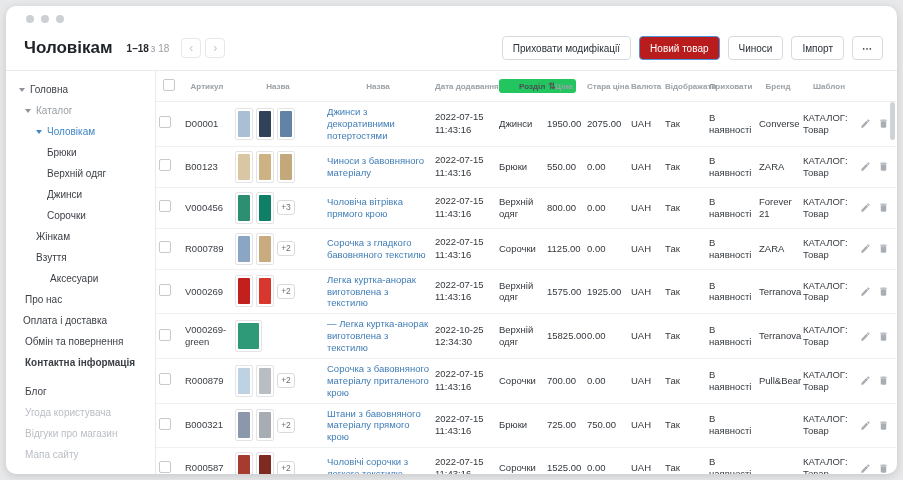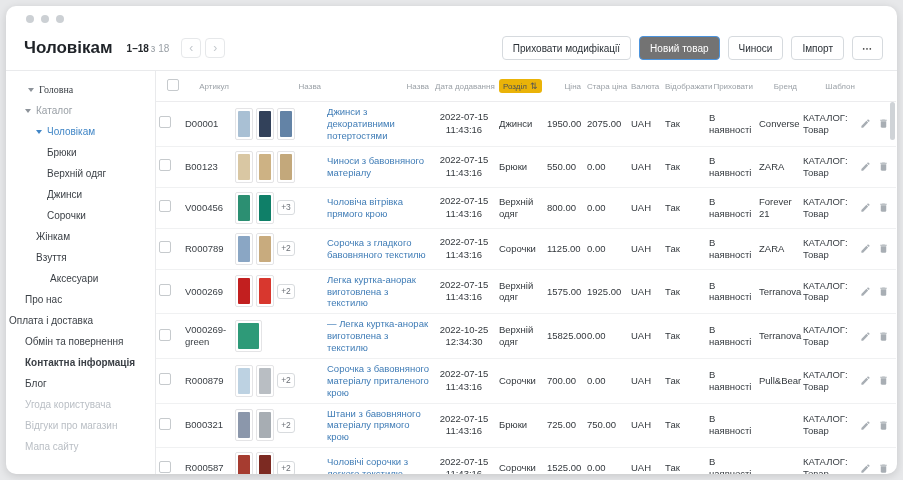--- a/index.html
+++ b/index.html
@@ -20,57 +20,57 @@
   .appbar{ display:flex; align-items:center; padding:4px 14px 10px 18px; border-bottom:1px solid #e9eaec; }
   .title{ font-size:17px; font-weight:bold; color:#1f2328; }
   .pag{ margin-left:14px; font-size:10px; color:#24282c; font-weight:bold; }
   .pag .of{ color:#9aa0a6; font-weight:normal; margin-left:2px; }
   .navbtns{ display:flex; gap:4px; margin-left:12px; }
   .navbtn{ width:20px; height:20px; border:1px solid #e6e8ea; border-radius:4px; display:flex;
     align-items:center; justify-content:center; color:#c3c8cd; font-size:12px; background:#fff; }
   .actions{ margin-left:auto; display:flex; gap:8px; align-items:center; }
   .btn{ font-family:inherit; font-size:10px; padding:0 10px; height:24px; border:1px solid #d6dade;
     border-radius:4px; background:#fff; color:#2b3137; white-space:nowrap; cursor:pointer; }
-  .btn.primary{ background:#737373; border-color:#4b94de; color:#fff; }
+  .btn.primary{ background:#b91c1c; border-color:#4b94de; color:#fff; }
   .btn.more{ padding:0 9px; font-weight:bold; color:#555; letter-spacing:1px; }
 
   .content{ display:flex; height:403px; }
   .sidebar{ width:150px; min-width:150px; border-right:1px solid #e9eaec; padding-top:8px;
     font-size:10px; overflow:hidden; }
   .side-item{ height:21px; display:flex; align-items:center; color:#3a3f45; cursor:pointer; }
   .side-item .chev{ width:0; height:0; border-left:3.5px solid transparent; border-right:3.5px solid transparent;
     border-top:4px solid #8d939a; margin-right:5px; flex:none; }
   .side-item.active{ color:#4186c6; }
   .side-item.active .chev{ border-top-color:#4186c6; }
   .side-item.dim{ color:#9aa0a6; }
   .side-item.muted{ color:#b9bec4; }
   .side-label{ white-space:nowrap; }
 
   .tablewrap{ flex:1; overflow:hidden; position:relative; }
   table{ border-collapse:collapse; table-layout:fixed; width:740px; }
-  thead th{ font-size:8px; color:#9ba1a7; font-weight:normal; text-align:right; padding:8px 3px;
+  thead th{ font-size:8px; color:#9ba1a7; font-weight:bold; text-align:center; padding:8px 3px;
     border-bottom:1px solid #ececee; white-space:nowrap; overflow:visible; }
   tbody td{ font-size:9.5px; color:#33383d; padding:4px 3px; border-bottom:1px solid #f0f1f2;
     vertical-align:middle; height:38px; line-height:1.25; }
   .sku{ overflow-wrap:anywhere; color:#3b4046; }
   a.name{ color:#3f7cb6; text-decoration:none; cursor:pointer; }
-  .pill{ background:#eab308; border-radius:3px; padding:2px 4px; color:#4a4f55;
+  .pill{ background:#22c55e; border-radius:3px; padding:2px 20px; color:#4a4f55;
     display:inline-flex; align-items:center; gap:3px; }
   .sorticon{ font-size:9px; color:#555; cursor:pointer; }
   .cb{ display:inline-block; width:12px; height:12px; border:1px solid #c6cacd; border-radius:2px;
     background:#fff; cursor:pointer; }
   .thumbs{ display:flex; gap:3px; align-items:center; }
   .thumb{ width:18px; height:32px; border:1px solid #e4e4e6; border-radius:2px; background:#fff;
     display:flex; align-items:center; justify-content:center; flex:none; }
   .thumb i{ display:block; width:12px; height:26px; border-radius:1px; }
   .thumb.wide{ width:27px; } .thumb.wide i{ width:21px; }
   .more-badge{ min-width:18px; height:15px; border:1px solid #d8dbde; border-radius:3px; font-size:8.5px;
     color:#6b7077; display:flex; align-items:center; justify-content:center; padding:0 2px;
     background:#fff; cursor:pointer; flex:none; }
-  .date div{ line-height:1.3;text-align:center; }
+  .date div{ line-height:1.3; }
   .tpl{ color:#3b4046; }
   .rowactions{ display:flex; gap:7px; justify-content:flex-end; padding-right:4px; }
   .icon-btn{ cursor:pointer; line-height:0; }
   .icon-btn svg{ width:11px; height:11px; fill:#a8aeb4; }
   .scrollthumb{ position:absolute; right:2px; top:96px; width:5px; height:38px;
     background:#cfd3d7; border-radius:3px; }
 </style>
 </head>
 <body>
 
@@ -92,21 +92,21 @@
       <button class="btn">Приховати модифікації</button>
       <button class="btn primary">Новий товар</button>
       <button class="btn">Чиноси</button>
       <button class="btn">Імпорт</button>
       <button class="btn more">⋯</button>
     </div>
   </div>
 
   <div class="content">
     <div class="sidebar">
-        <div class="side-item normal" style="padding-left: 22px; font-family: Liberation Serif, serif;">
+        <div class="side-item normal" style="padding-left: 13px;">
           <span class="chev"></span>
           <span class="side-label">Головна</span>
         </div>
         <div class="side-item dim" style="padding-left: 19px;">
           <span class="chev"></span>
           <span class="side-label">Каталог</span>
         </div>
         <div class="side-item active" style="padding-left: 30px;">
           <span class="chev"></span>
           <span class="side-label">Чоловікам</span>
@@ -128,30 +128,30 @@
         </div>
         <div class="side-item normal" style="padding-left: 30px;">
           <span class="side-label">Взуття</span>
         </div>
         <div class="side-item normal" style="padding-left: 44px;">
           <span class="side-label">Аксесуари</span>
         </div>
         <div class="side-item normal" style="padding-left: 19px;">
           <span class="side-label">Про нас</span>
         </div>
-        <div class="side-item normal" style="padding-left: 3px;">
+        <div class="side-item normal" style="padding-left: 17px;">
           <span class="side-label">Оплата і доставка</span>
         </div>
         <div class="side-item normal" style="padding-left: 19px;">
           <span class="side-label">Обмін та повернення</span>
         </div>
         <div class="side-item normal" style="padding-left: 19px; font-weight: bold;">
           <span class="side-label">Контактна інформація</span>
         </div>
-        <div class="side-item normal" style="padding-left: 19px;">
+        <div class="side-item normal" style="padding-left: 19px; margin-top: 8px;">
           <span class="side-label">Блог</span>
         </div>
         <div class="side-item muted" style="padding-left: 19px;">
           <span class="side-label">Угода користувача</span>
         </div>
         <div class="side-item muted" style="padding-left: 19px;">
           <span class="side-label">Відгуки про магазин</span>
         </div>
         <div class="side-item muted" style="padding-left: 19px;">
           <span class="side-label">Мапа сайту</span>

